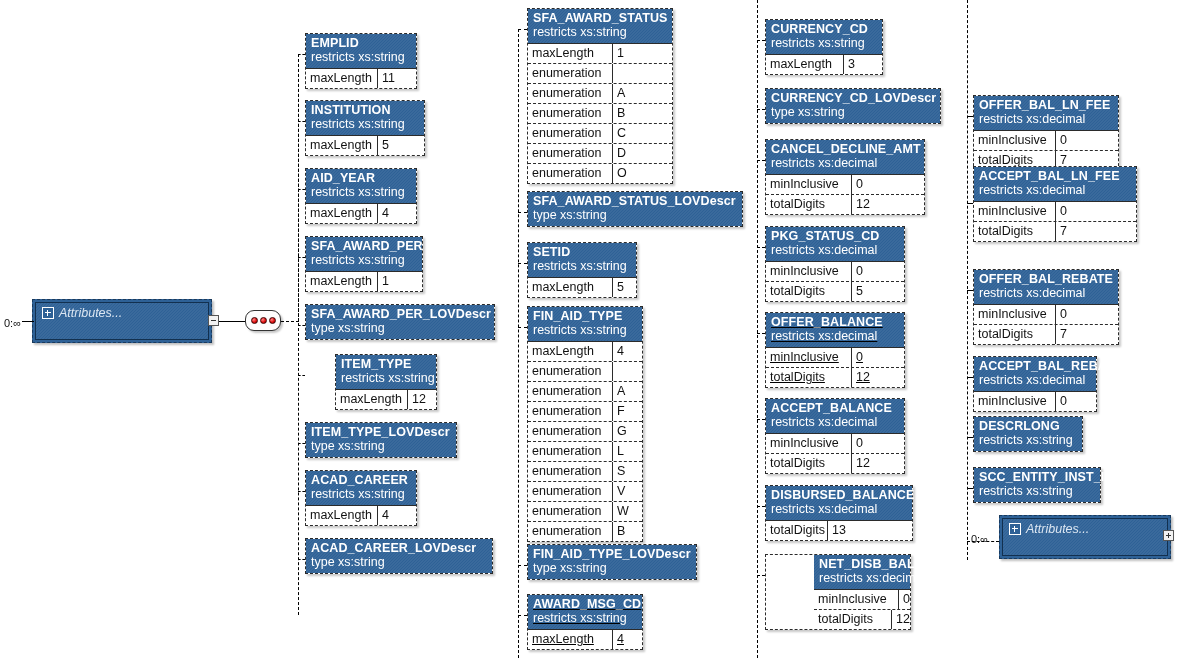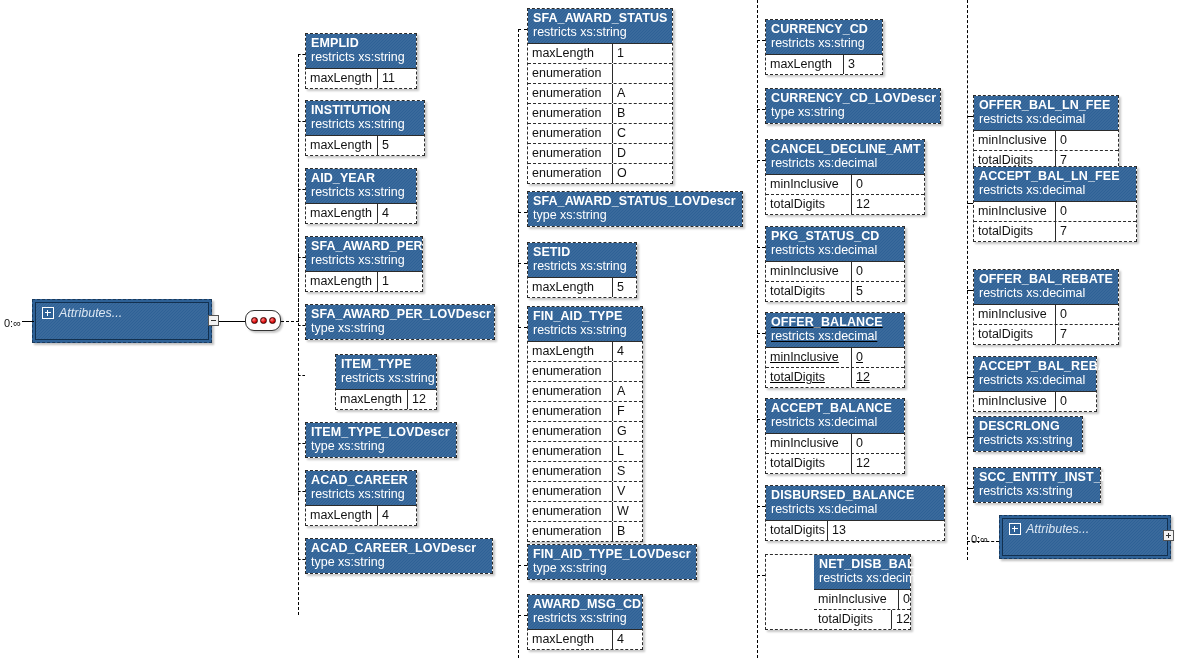--- a/index.html
+++ b/index.html
@@ -463,21 +463,21 @@
       </div>
     </div>
     <div class="hline" style="left: 518px; top: 327px; width: 9px;"></div>
     <div class="node" style="left: 527px; top: 544px; width: 170px;">
       <div class="hdr">
         <div class="name">FIN_AID_TYPE_LOVDescr</div>
         <div class="sub">type xs:string</div>
       </div>
     </div>
     <div class="hline" style="left: 518px; top: 565px; width: 9px;"></div>
-    <div class="node" style="left: 527px; top: 594px; width: 116px;">
+    <div class="node" style="left: 527px; top: 594px; width: 116px; text-decoration: underline;">
       <div class="hdr">
         <div class="name">AWARD_MSG_CD</div>
         <div class="sub">restricts xs:string</div>
       </div>
       <div class="facets">
         <div class="facet">
           <div class="fname" style="width: 85px;">maxLength</div>
           <div class="fval">4</div>
         </div>
       </div>
@@ -565,21 +565,21 @@
           <div class="fname" style="width: 86px;">minInclusive</div>
           <div class="fval">0</div>
         </div>
         <div class="facet">
           <div class="fname" style="width: 86px;">totalDigits</div>
           <div class="fval">12</div>
         </div>
       </div>
     </div>
     <div class="hline" style="left: 757px; top: 419px; width: 8px;"></div>
-    <div class="node" style="left: 765px; top: 485px; width: 180px;">
+    <div class="node" style="left: 765px; top: 485px; width: 148px;">
       <div class="hdr">
         <div class="name">DISBURSED_BALANCE</div>
         <div class="sub">restricts xs:decimal</div>
       </div>
       <div class="facets">
         <div class="facet">
           <div class="fname" style="width: 62px;">totalDigits</div>
           <div class="fval">13</div>
         </div>
       </div>

